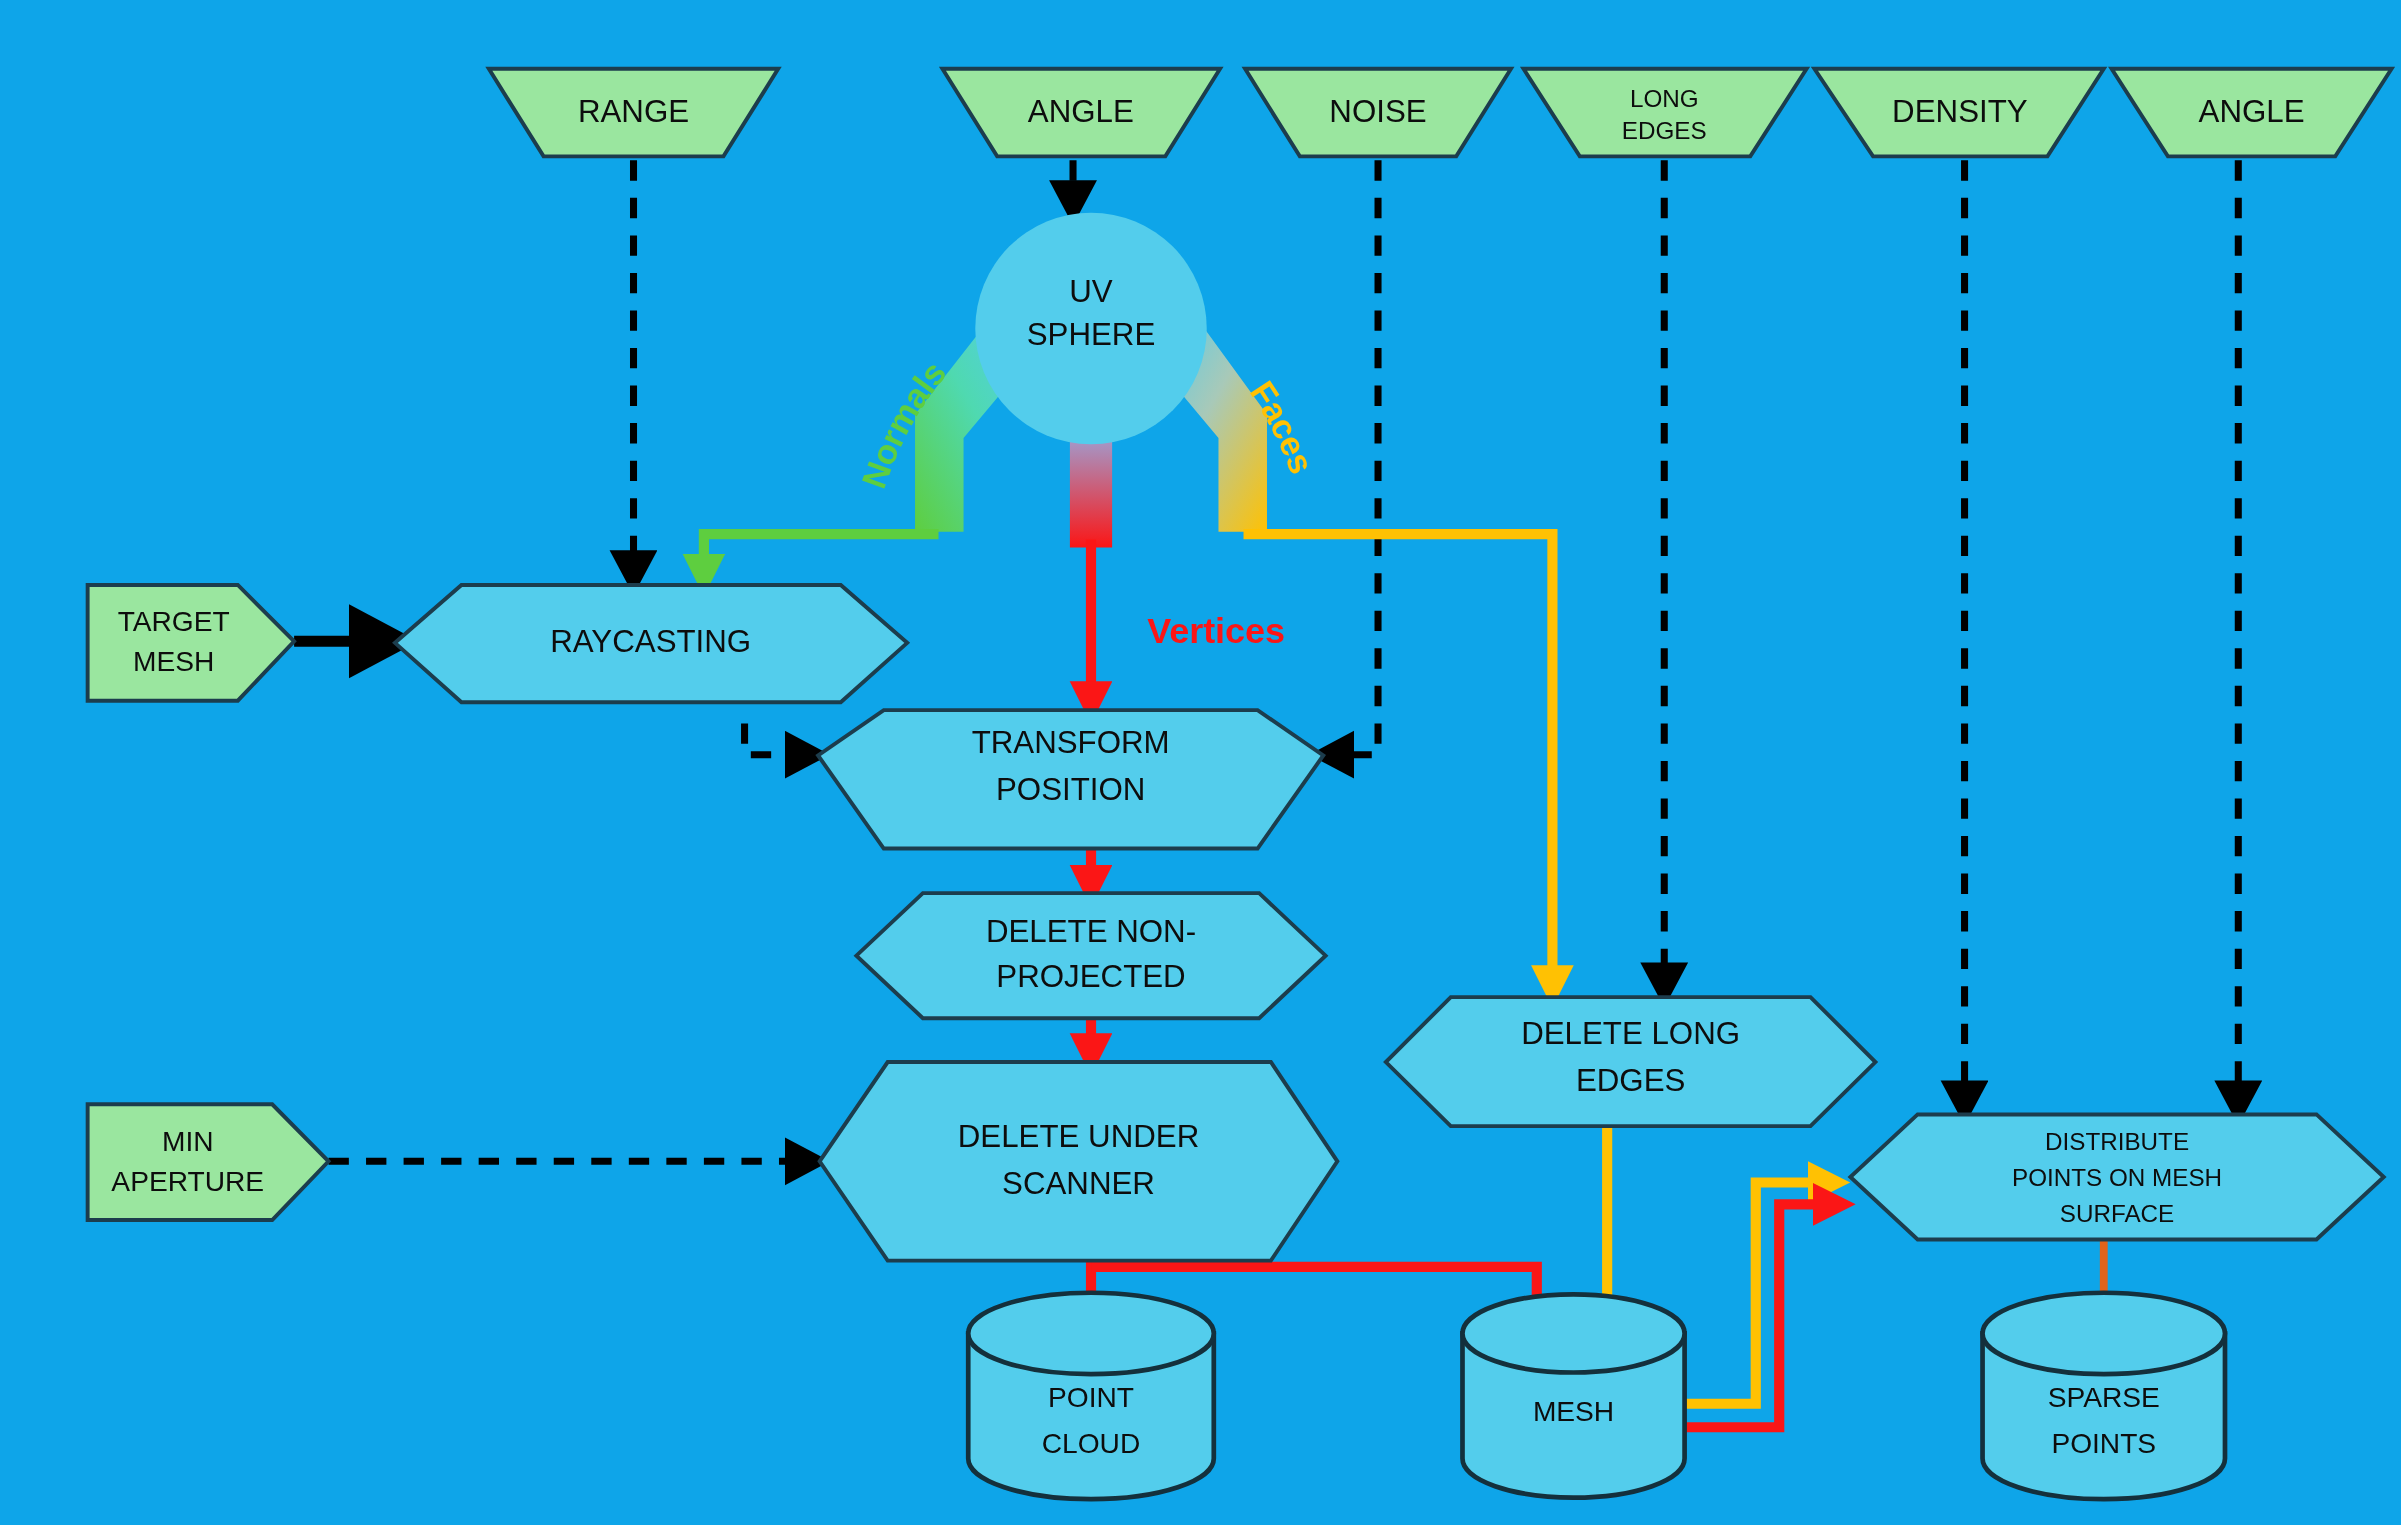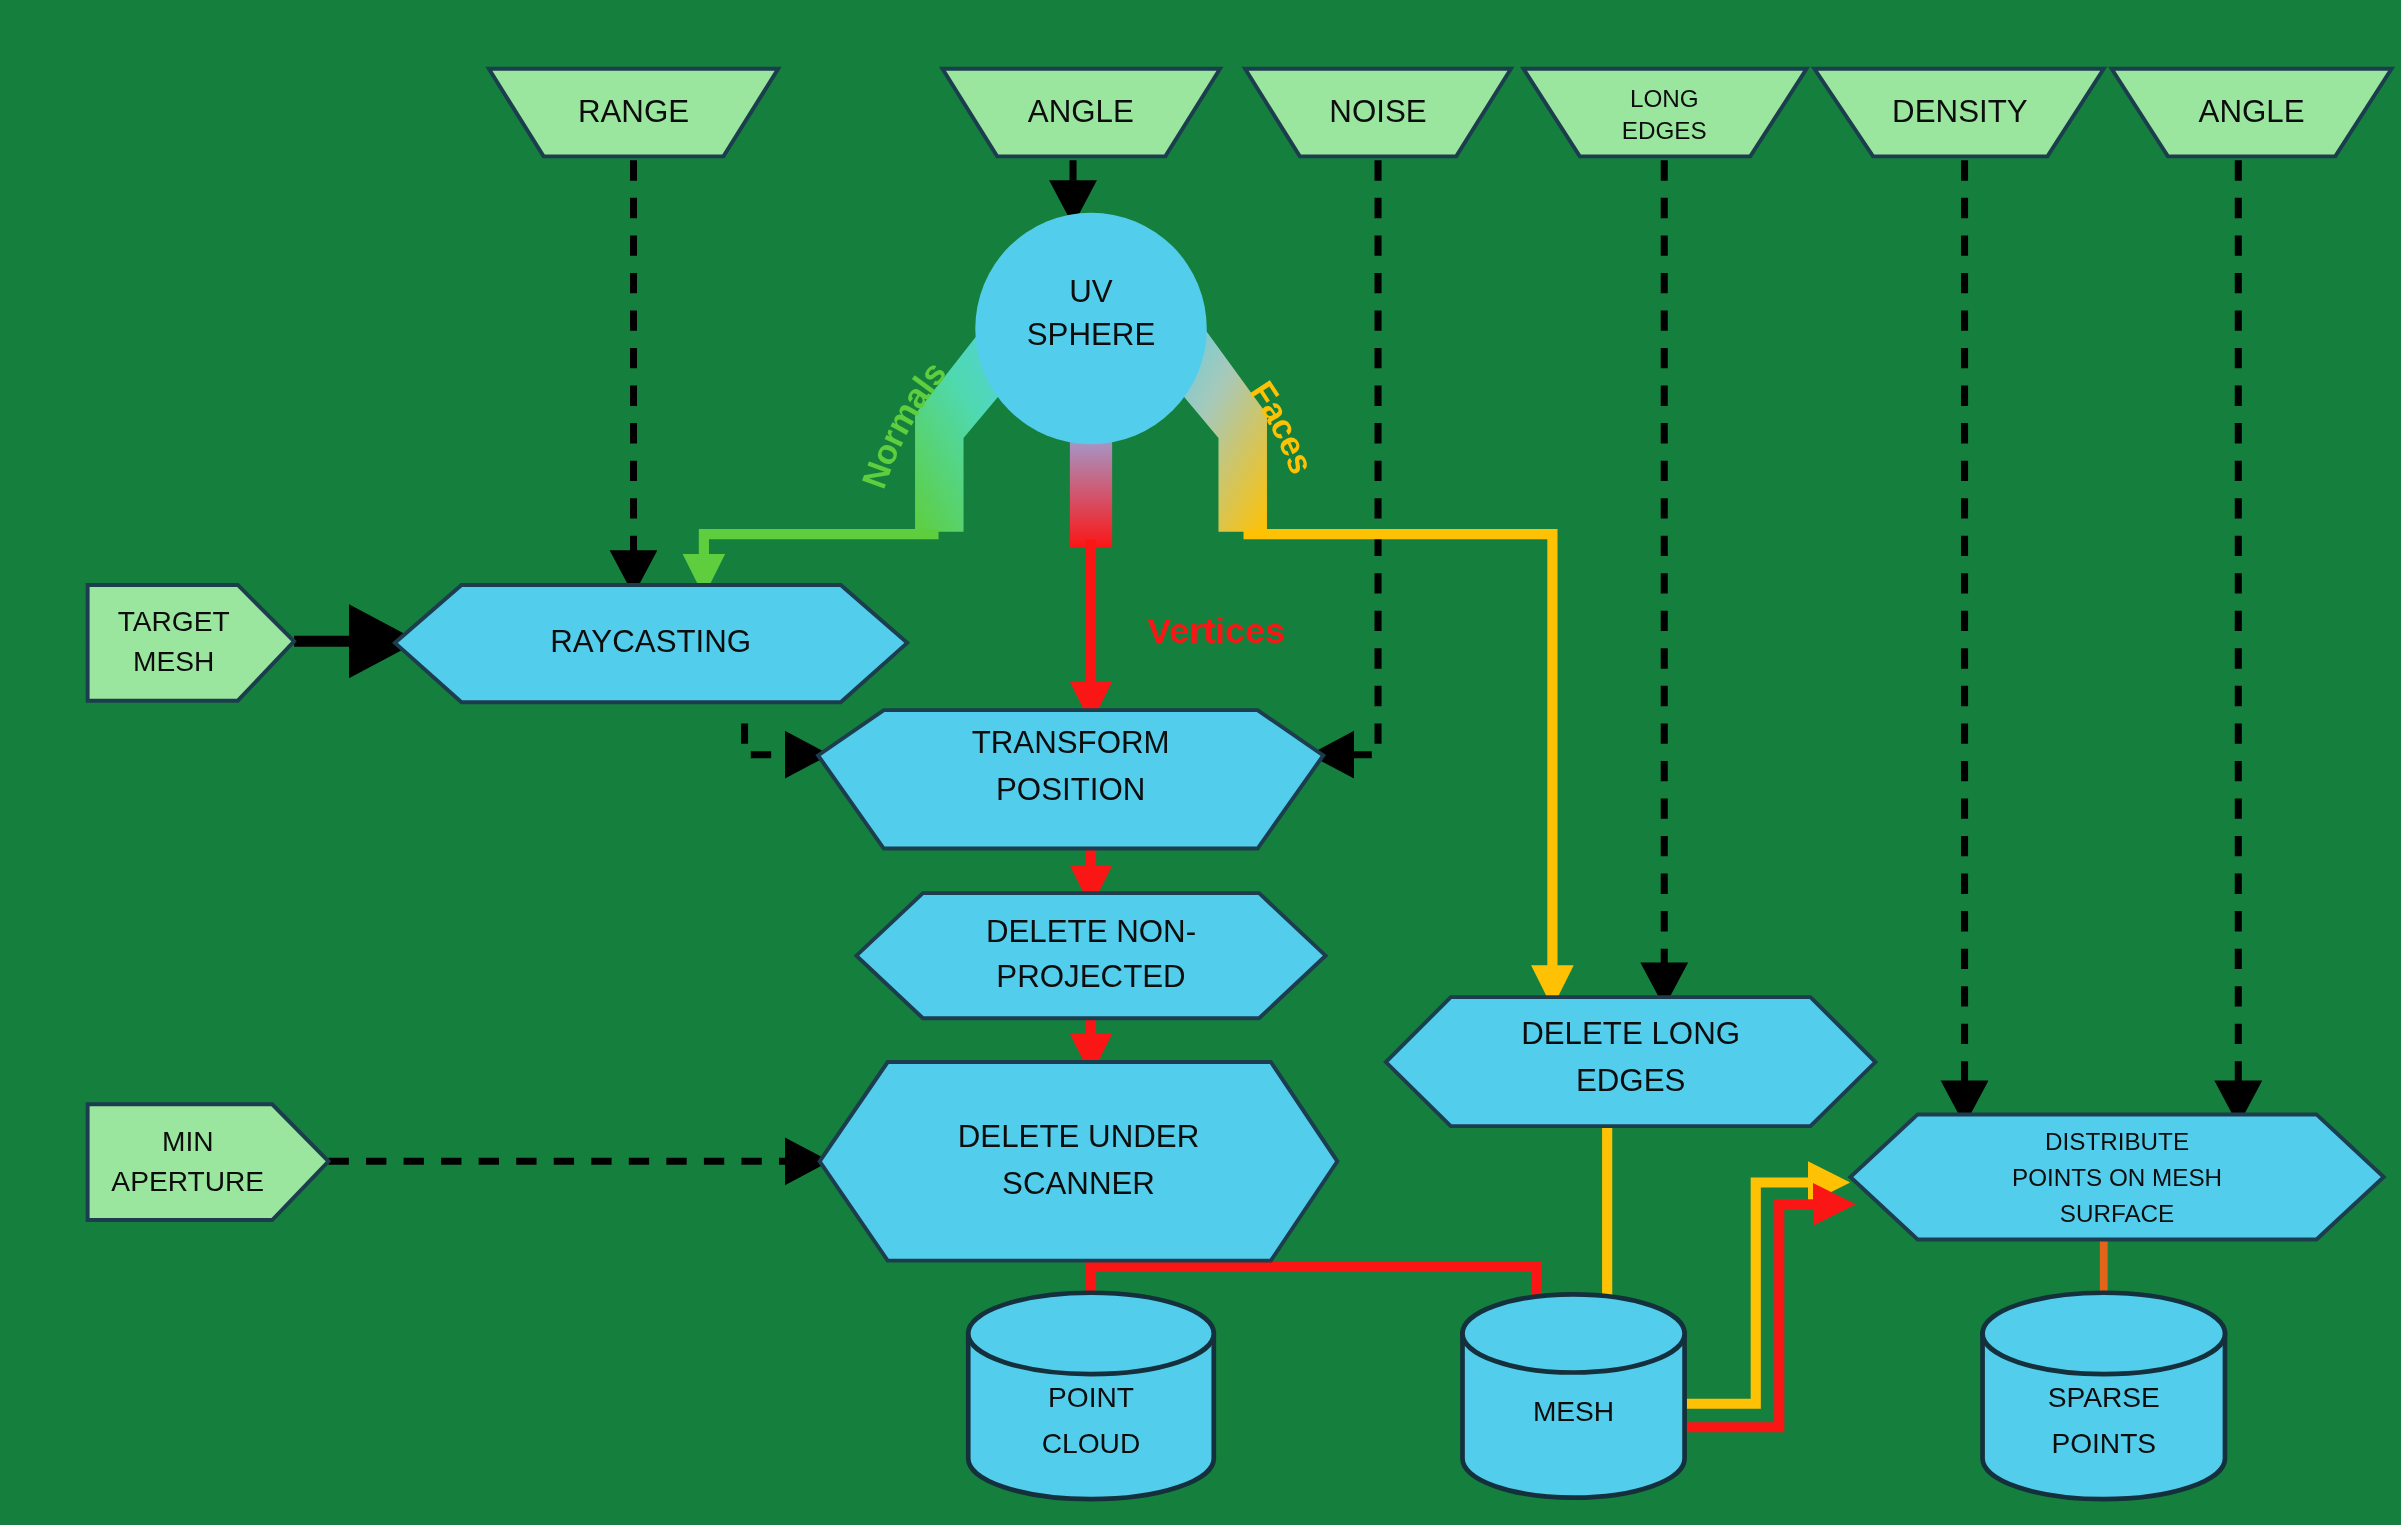--- a/index.html
+++ b/index.html
@@ -10,21 +10,21 @@
   body {
     width: 2401px;
     height: 1525px;
     font-family: "Liberation Sans", sans-serif;
     overflow: hidden;
   }
   #diagram-root {
     position: relative;
     width: 2401px;
     height: 1525px;
-    background: #15803d;
+    background: #0ea5e9;
   }
   svg#flow {
     display: block;
     width: 2401px;
     height: 1525px;
   }
   .node-label {
     font-family: "Liberation Sans", sans-serif;
     font-weight: 400;
     fill: #0d0d0d;

